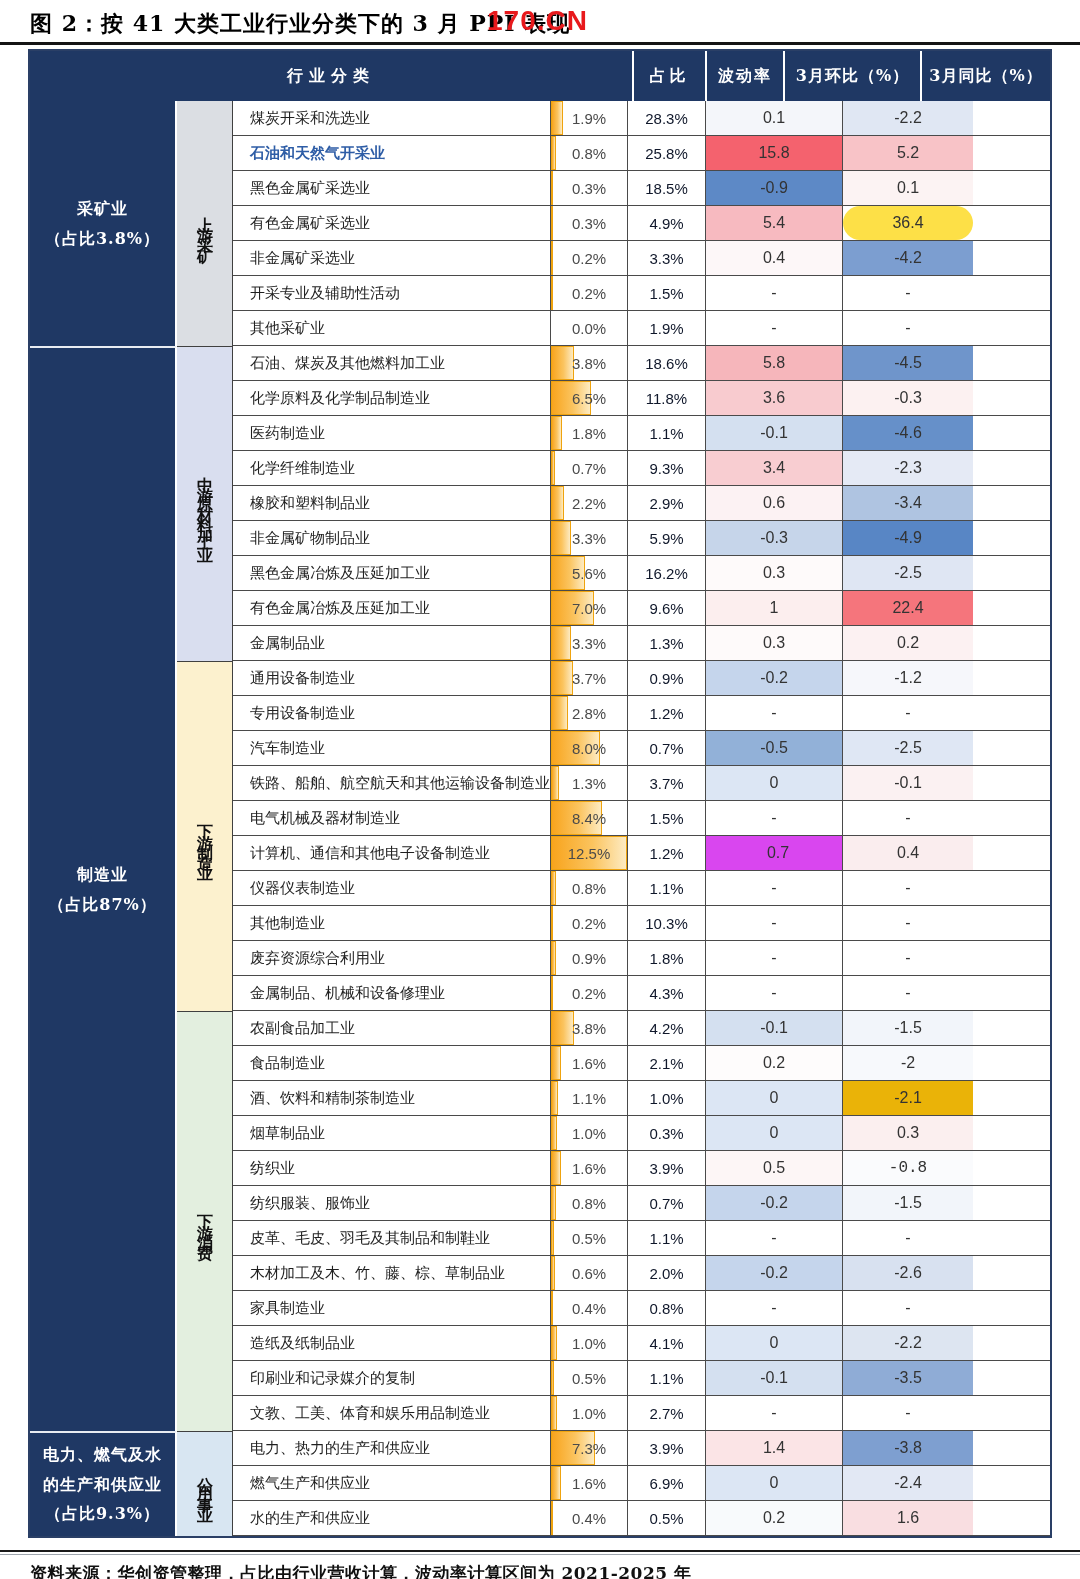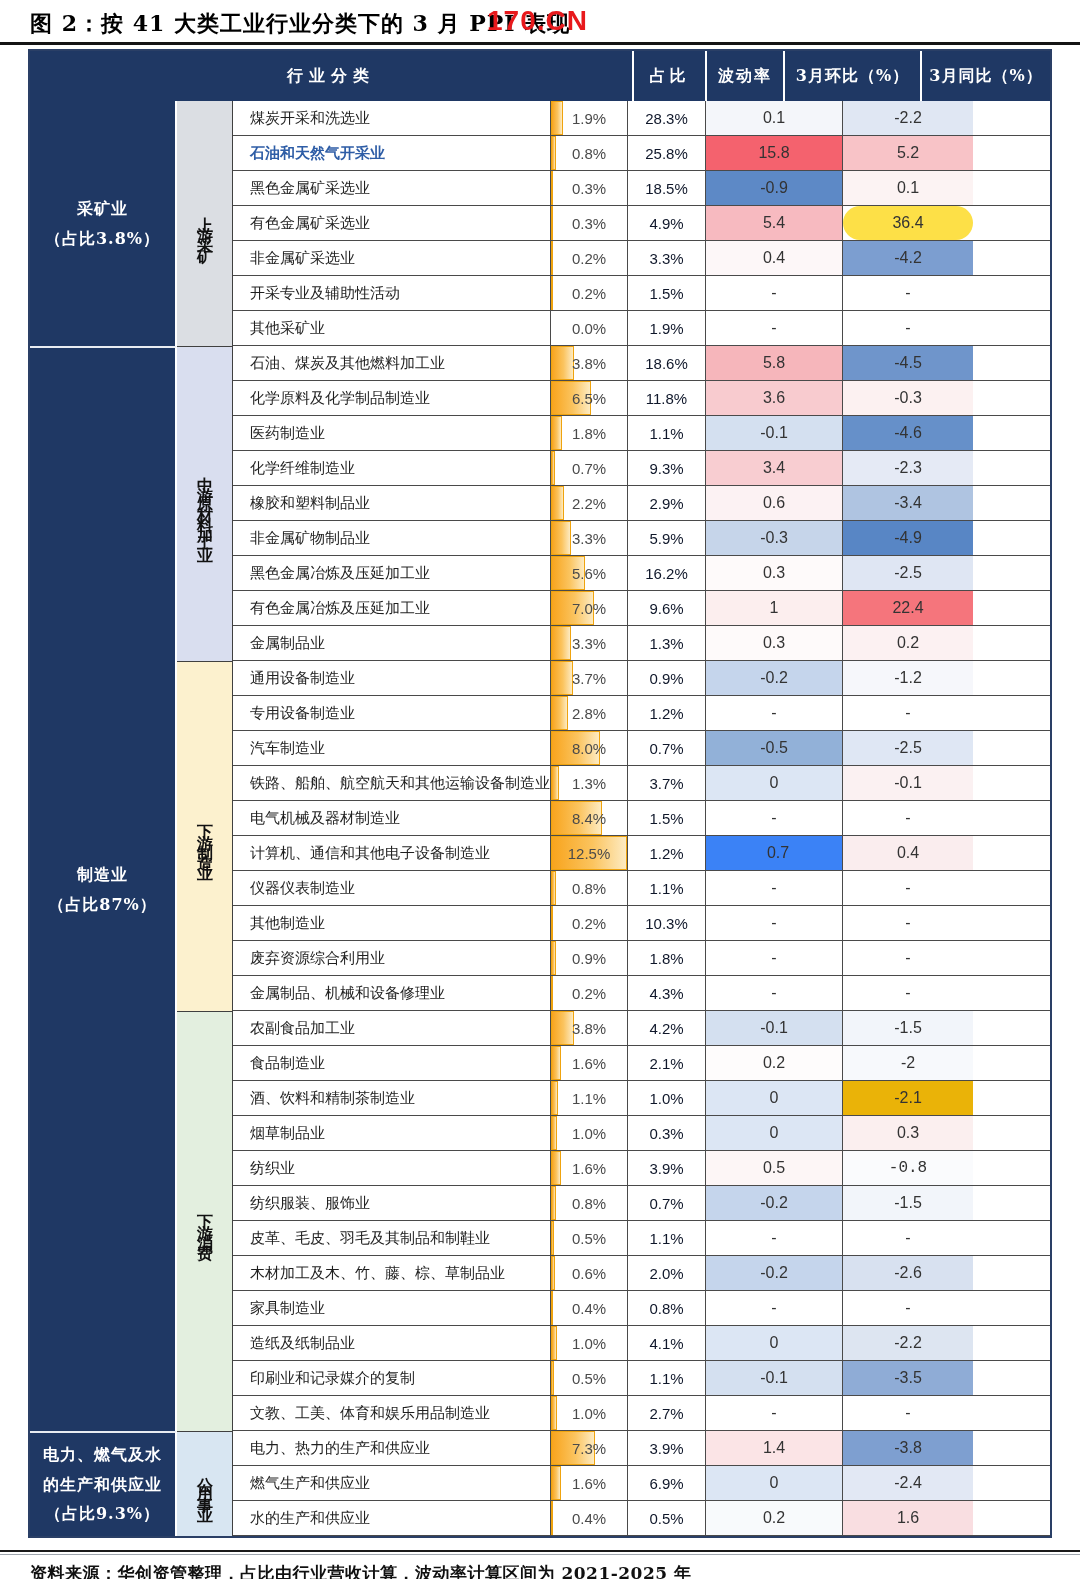--- a/index.html
+++ b/index.html
@@ -342,21 +342,21 @@
                 <div class="cell cell-mom" style="background: rgb(255, 255, 255);">-</div>
                 <div class="cell cell-yoy" style="background: rgb(255, 255, 255);">-</div>
               </div>
               <div class="row">
                 <div class="cell cell-name">计算机、通信和其他电子设备制造业</div>
                 <div class="cell cell-share">
                   <div class="bar" style="width: 100%;"></div>
                   <span class="cell-text">12.5%</span>
                 </div>
                 <div class="cell cell-vol">1.2%</div>
-                <div class="cell cell-mom" style="background: #3b82f6; padding-left: 8px;">0.7</div>
+                <div class="cell cell-mom" style="background: #d946ef; padding-left: 8px;">0.7</div>
                 <div class="cell cell-yoy" style="background: rgb(250, 237, 238);">0.4</div>
               </div>
               <div class="row">
                 <div class="cell cell-name">仪器仪表制造业</div>
                 <div class="cell cell-share">
                   <div class="bar" style="width: 6.4%;"></div>
                   <span class="cell-text">0.8%</span>
                 </div>
                 <div class="cell cell-vol">1.1%</div>
                 <div class="cell cell-mom" style="background: rgb(255, 255, 255);">-</div>

